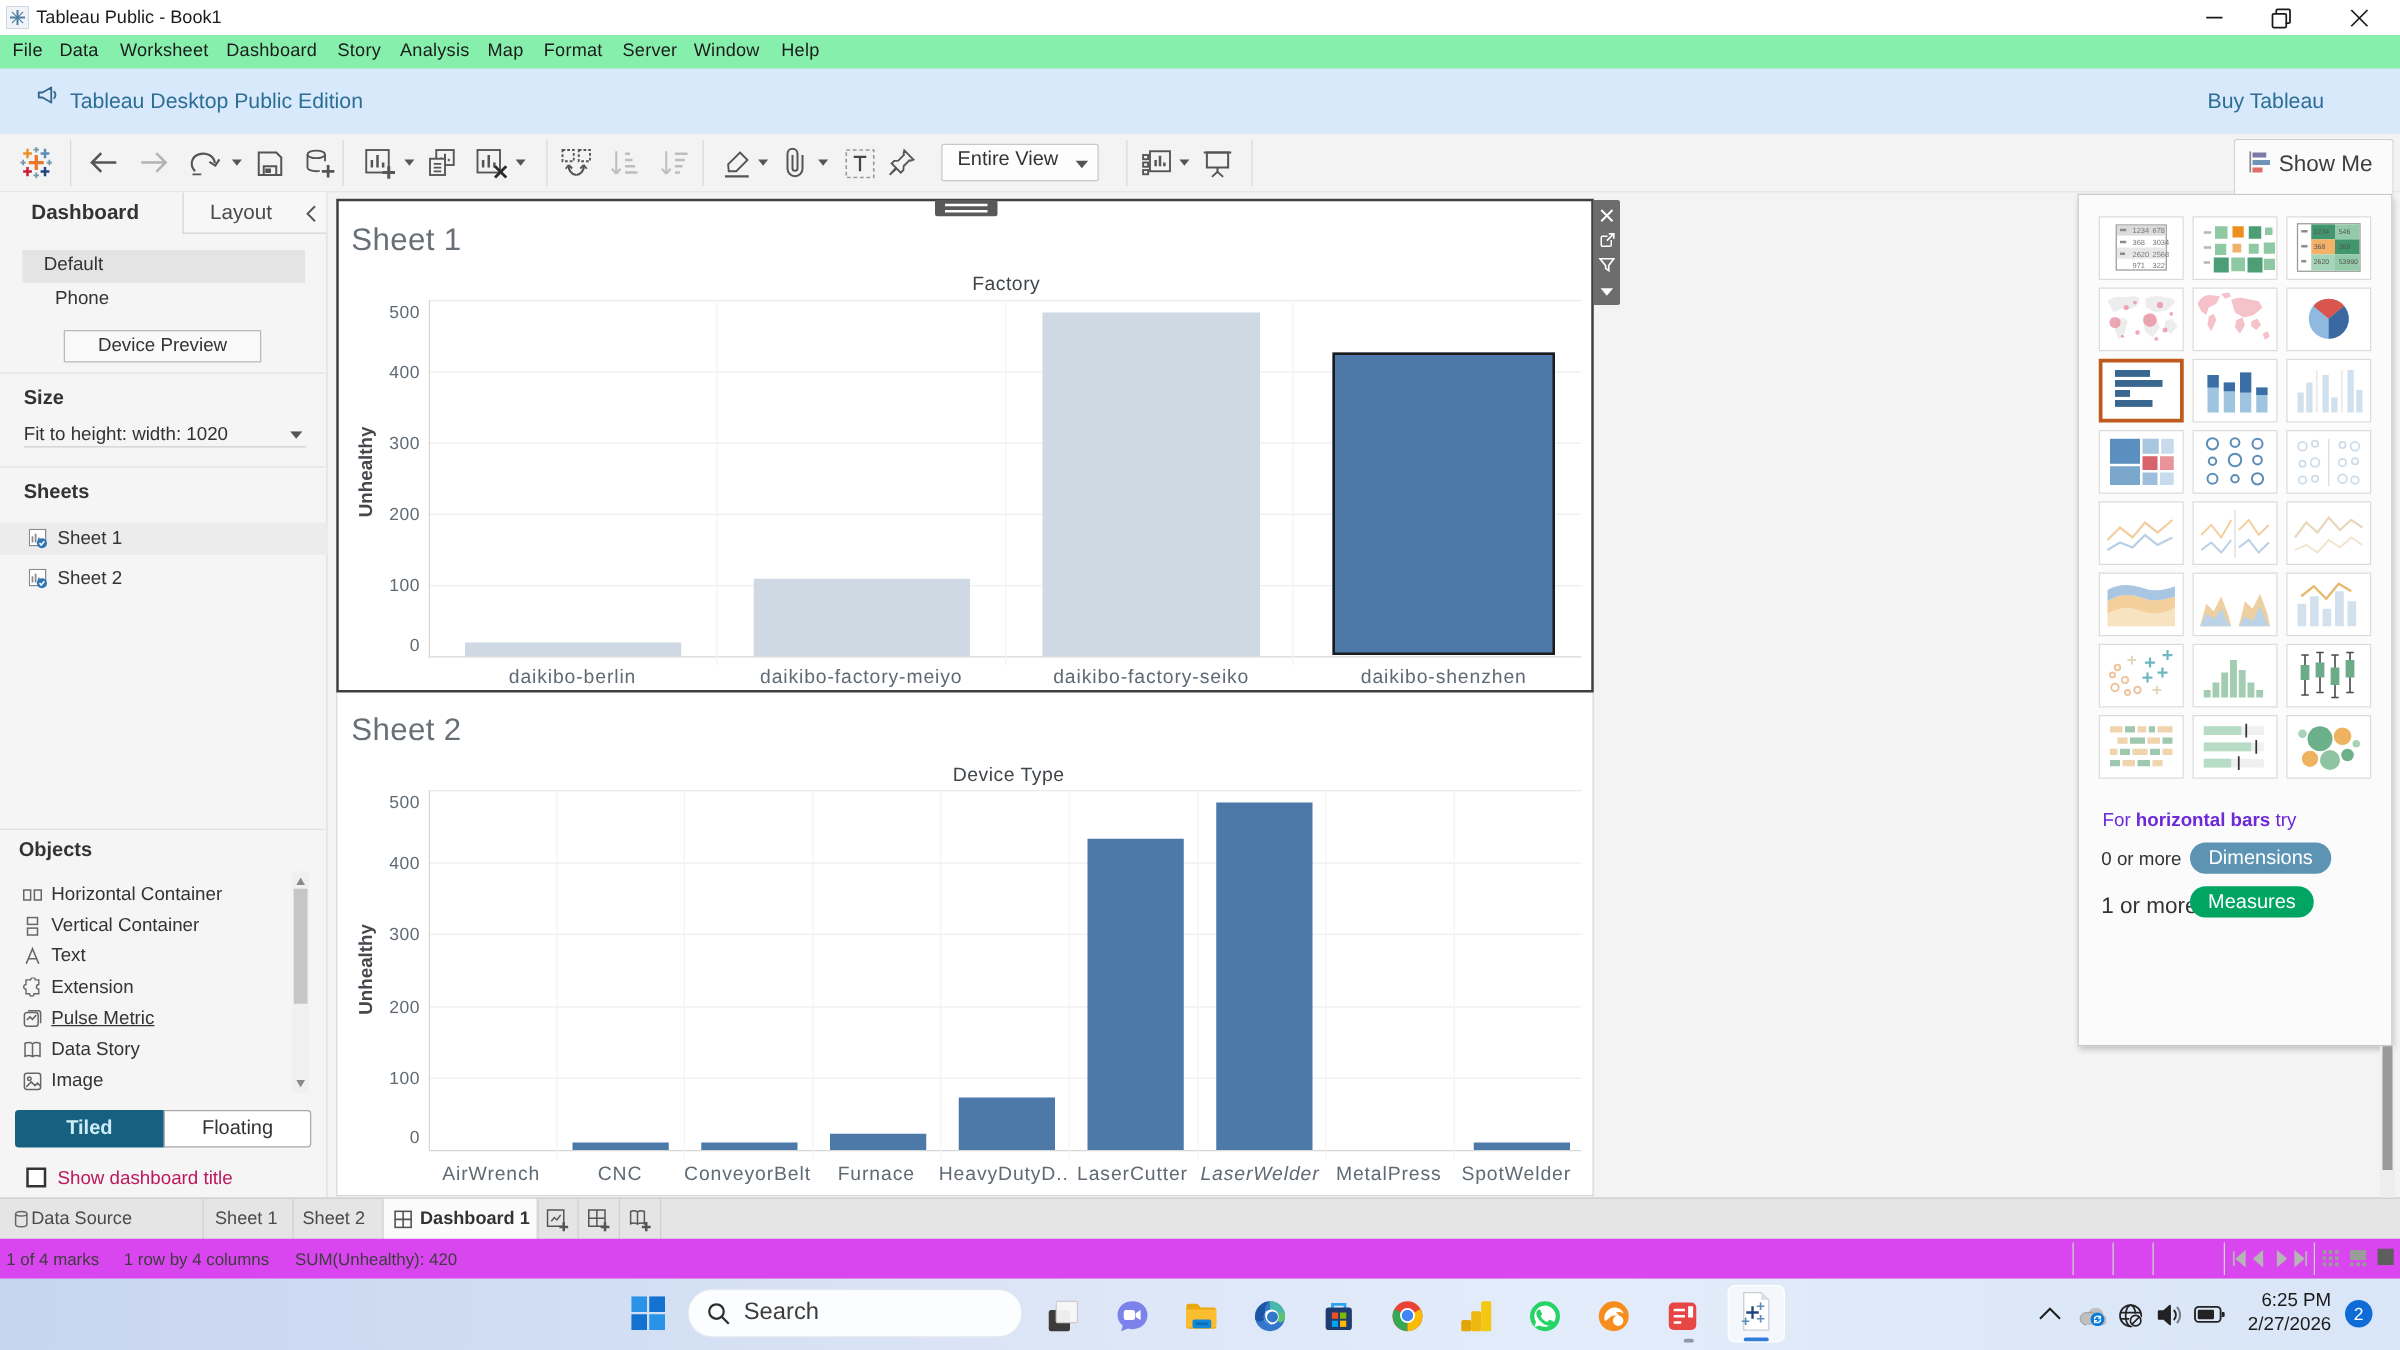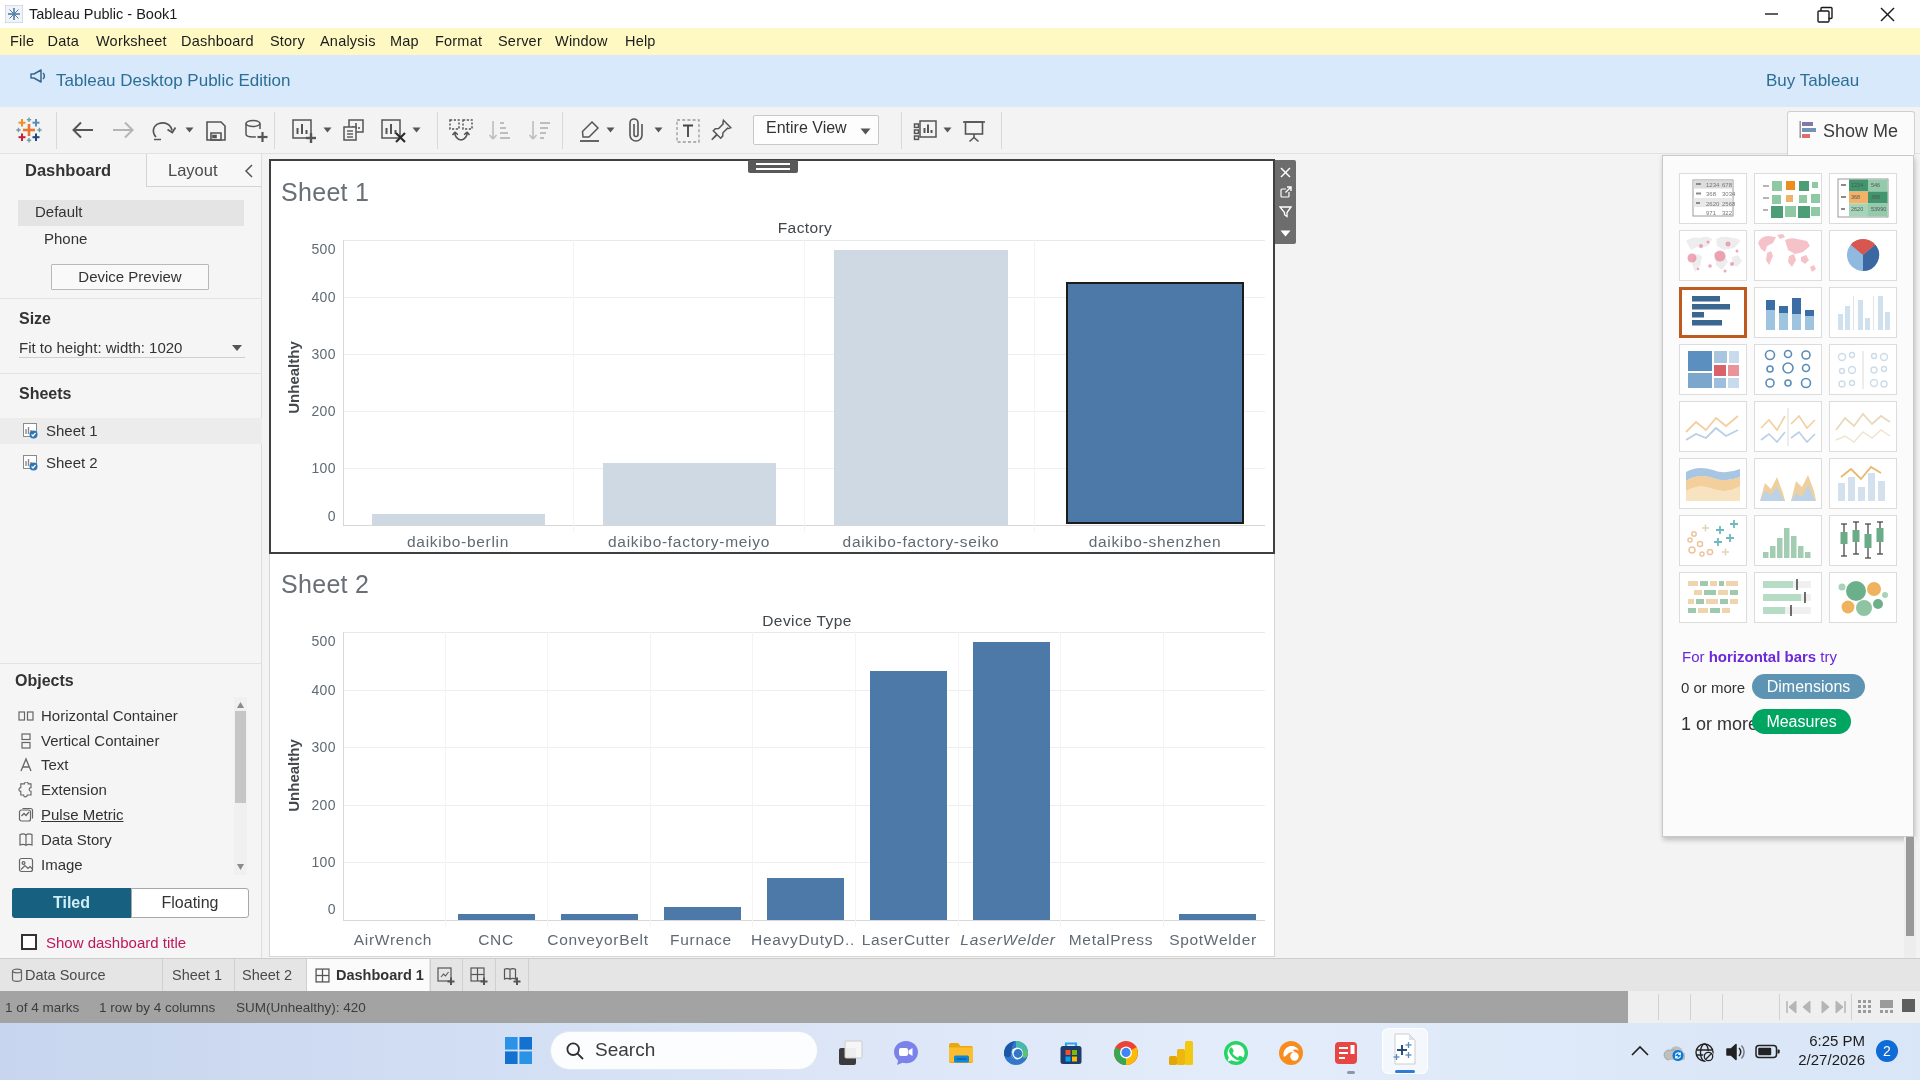--- a/index.html
+++ b/index.html
@@ -29,21 +29,21 @@
       <rect x="60" y="11" width="11" height="11" rx="1"></rect>
       <path d="M63,11 v-2.5 a1,1 0 0 1 1,-1 h9 a1,1 0 0 1 1,1 v9 a1,1 0 0 1 -1,1 h-2.5"></path>
     </g>
     <g stroke="#1a1a1a" stroke-width="1.4">
       <line x1="123" y1="8" x2="136" y2="21"></line>
         <line x1="136" y1="8" x2="123" y2="21"></line>
     </g>
   </svg>
 </div>
 
-<div class="abs" id="menubar" style="left:0;top:28px;width:1920px;height:27px;background:#fef9c3;font-size:14.5px;letter-spacing:0.2px;color:#1b1b1b;">
+<div class="abs" id="menubar" style="left:0;top:28px;width:1920px;height:27px;background:#86efac;font-size:14.5px;letter-spacing:0.2px;color:#1b1b1b;">
   <span class="abs mi" style="left:10px;">File</span>
   <span class="abs mi" style="left:47.5px;">Data</span>
   <span class="abs mi" style="left:96px;">Worksheet</span>
   <span class="abs mi" style="left:181px;">Dashboard</span>
   <span class="abs mi" style="left:270px;">Story</span>
   <span class="abs mi" style="left:320px;">Analysis</span>
   <span class="abs mi" style="left:390px;">Map</span>
   <span class="abs mi" style="left:435px;">Format</span>
   <span class="abs mi" style="left:498px;">Server</span>
   <span class="abs mi" style="left:555px;text-align:center;">Window</span>
@@ -925,21 +925,21 @@
     <path d="M7,2.5 C5.5,1.5 3,1.5 1.5,2.2 V12 C3,11.3 5.5,11.3 7,12.3 C8.5,11.3 11,11.3 12.5,12 V2.2 C11,1.5 8.5,1.5 7,2.5 Z M7,2.5 V12.3"></path>
     <g stroke-width="2">
         <line x1="14" y1="10.5" x2="14" y2="18"></line>
         <line x1="10.5" y1="14.5" x2="17.5" y2="14.5"></line>
       </g>
   </svg>
   <div class="tabsep" style="left:528px;"></div>
 </div>
 <style>.tabsep{position:absolute;top:0px;width:1px;height:33px;background:#cfcfcf;}</style>
 
-<div class="abs" id="statusbar" style="left:0;top:991px;width:1628px;height:32px;background:#a3a3a3;font-size:13.5px;color:#3d3d3d;">
+<div class="abs" id="statusbar" style="left:0;top:991px;width:1920px;height:32px;background:#d946ef;font-size:13.5px;color:#3d3d3d;">
   <div class="abs" style="left:5px;top:9px;">1 of 4 marks</div>
   <div class="abs" style="left:99px;top:9px;">1 row by 4 columns</div>
   <div class="abs" style="left:236px;top:9px;">SUM(Unhealthy): 420</div>
   <div class="stsep" style="left:1658px;"></div>
   <div class="stsep" style="left:1690px;"></div>
   <div class="stsep" style="left:1722px;"></div>
   <div class="stsep" style="left:1779px;"></div>
   <div class="stsep" style="left:1851px;"></div>
   <svg class="abs" style="left:1786px;top:9px;" width="60" height="14" viewBox="0 0 60 14" fill="#b5b5b5" stroke="#b5b5b5">
     <line x1="1" y1="1" x2="1" y2="13" stroke-width="1.5"></line>

